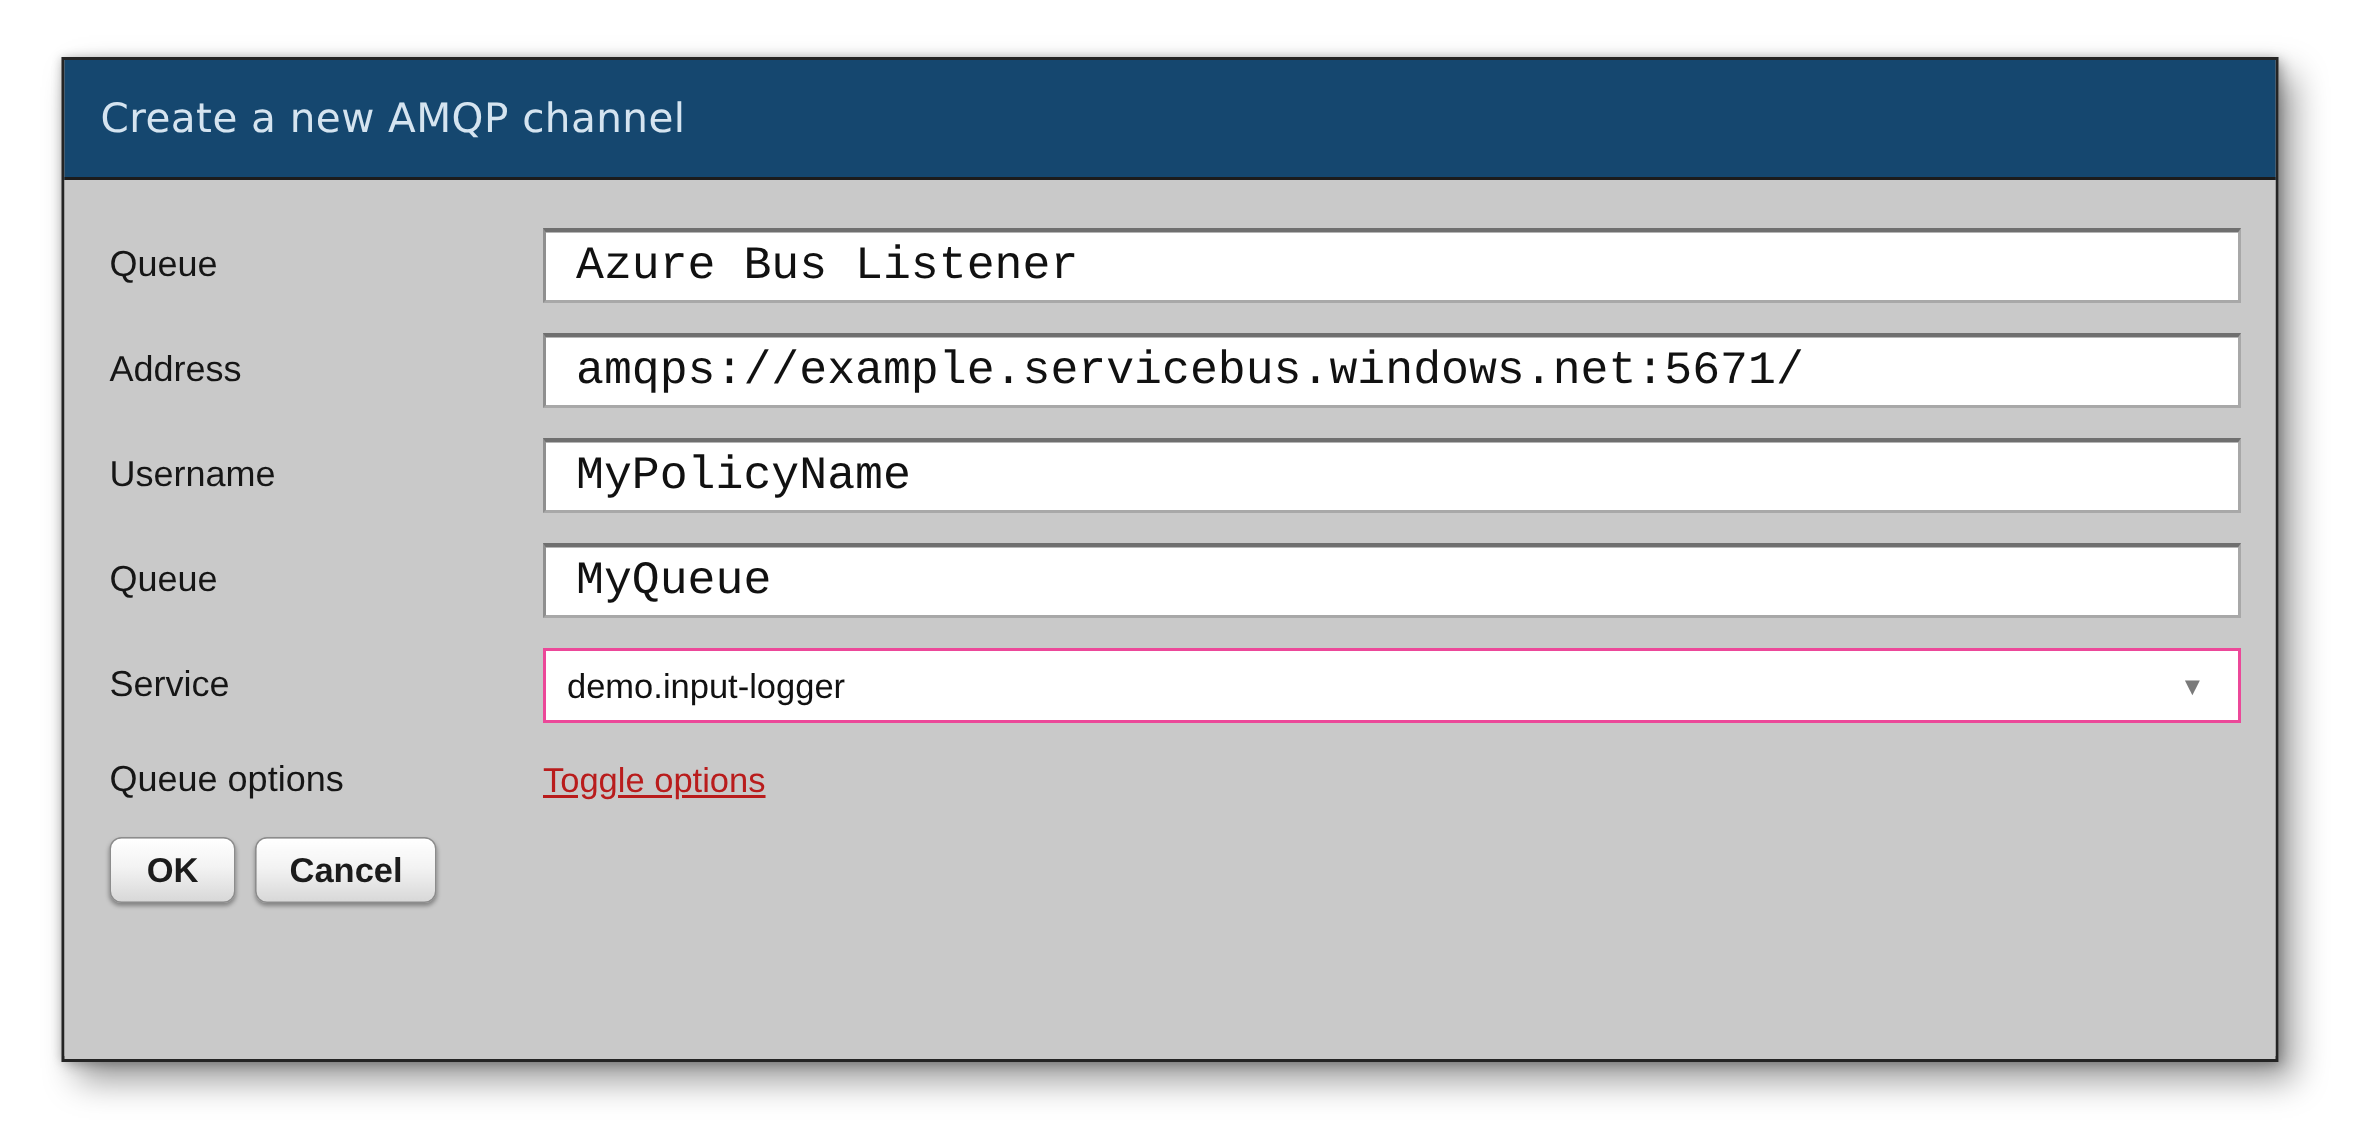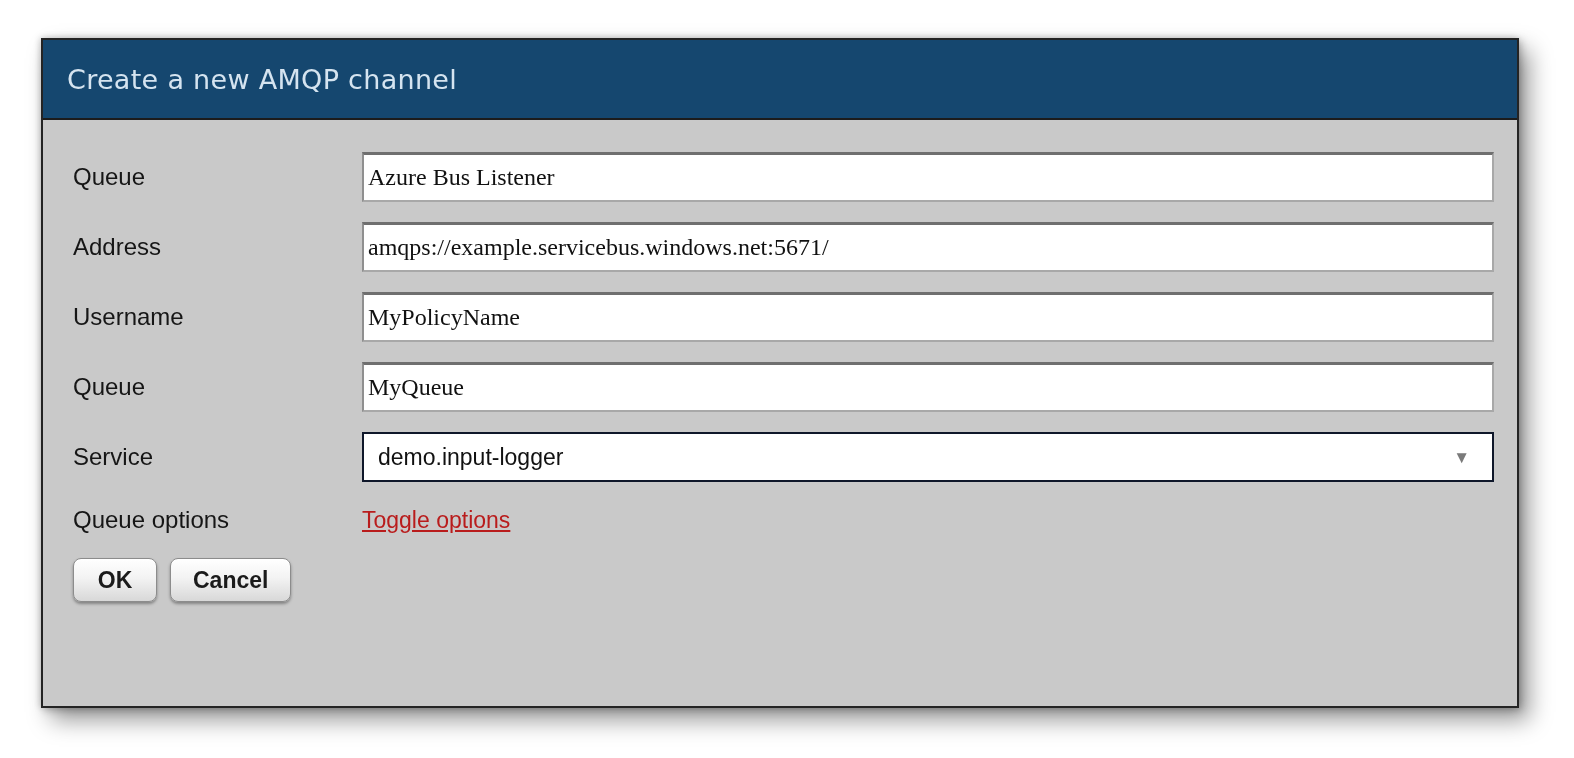--- a/index.html
+++ b/index.html
@@ -55,43 +55,43 @@
     color: #161616;
   }
   .field { flex: 1; position: relative; height: 50px; }
 
   .text-input {
     width: 100%; height: 50px;
     border: 2px solid #a8a8a8;
     border-top: 3px solid #6f6f6f;
     border-left-color: #8f8f8f;
     background: #ffffff;
-    padding: 0 4px;
-    font-family: Liberation Serif, serif;
-    font-size: 24px;
+    padding: 0 20px;
+    font-family: Liberation Mono, monospace;
+    font-size: 31px;
     color: #111111;
     outline: none;
   }
   .password-input { padding-right: 110px; }
 
   .hide-toggle {
     position: absolute;
     right: 16px; top: 50%;
     transform: translateY(-50%);
     font-size: 20px;
     font-weight: bold;
     color: #878787;
     letter-spacing: 0.5px;
     cursor: pointer;
     user-select: none;
   }
 
   .select-box {
     width: 100%; height: 50px;
-    border: 2px solid #0f172a;
+    border: 2px solid #ec4899;
     background: #ffffff;
     display: flex;
     align-items: center;
     padding: 0 22px 0 14px;
     cursor: pointer;
     position: relative;
   }
   .select-value { font-size: 23px; color: #111111; flex: 1; }
   .select-arrow {
     font-size: 17px;

